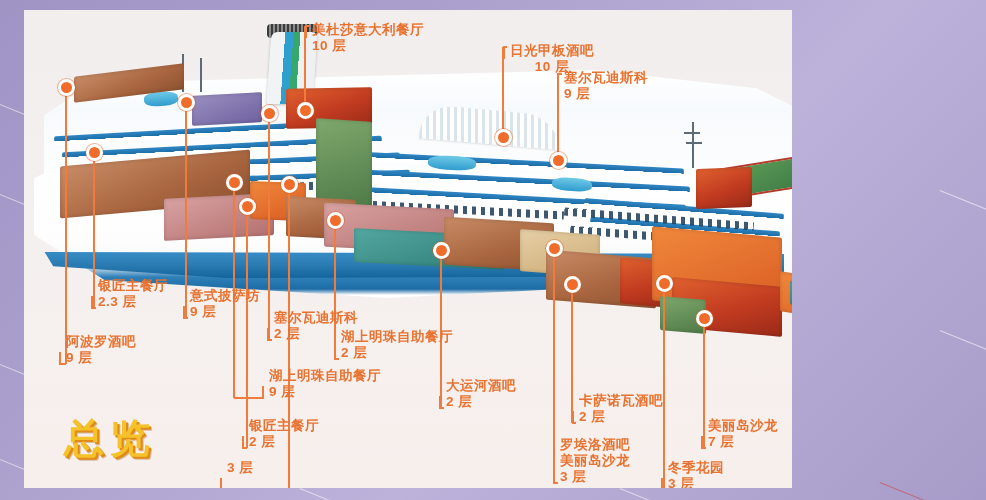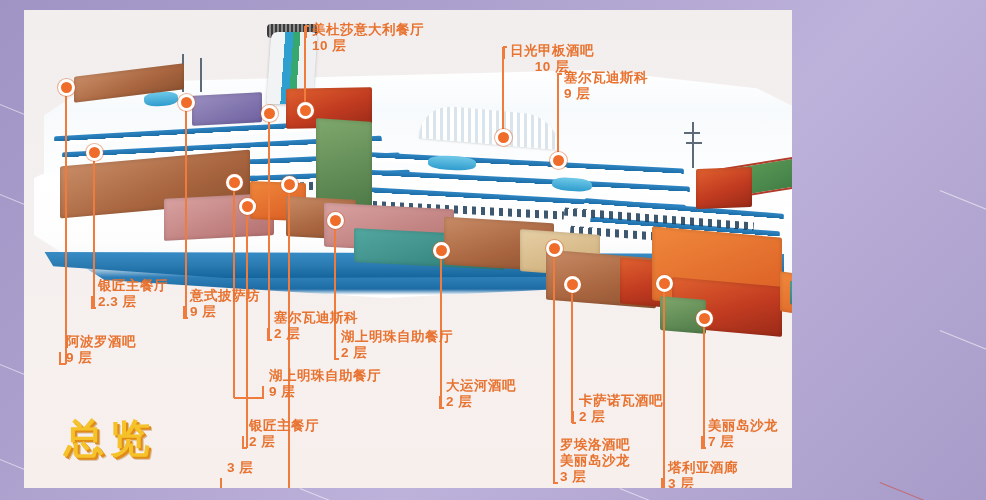--- a/index.html
+++ b/index.html
@@ -294,21 +294,21 @@
         <div class="lead lead-h" style="left: 678px; top: 437px; width: 4px;"></div>
         <div class="lead lead-v" style="left: 677px; top: 426px; height: 13px;"></div>
         <div class="label" style="left: 684px; top: 408px;">
           <div>美丽岛沙龙</div>
           <div class="ln2">7 层</div>
         </div>
         <div class="dot" style="left: 632px; top: 265px;"></div>
         <div class="lead lead-v" style="left: 639px; top: 273px; height: 207px;"></div>
         <div class="lead lead-v" style="left: 637px; top: 468px; height: 13px;"></div>
         <div class="label" style="left: 644px; top: 450px;">
-          <div>塔利亚酒廊</div>
+          <div>冬季花园</div>
           <div class="ln2">3 层</div>
         </div>
       </div>
 
     <div class="headline">
       <span class="l2">总览</span>
     </div>
 
   </div>
 </div>

